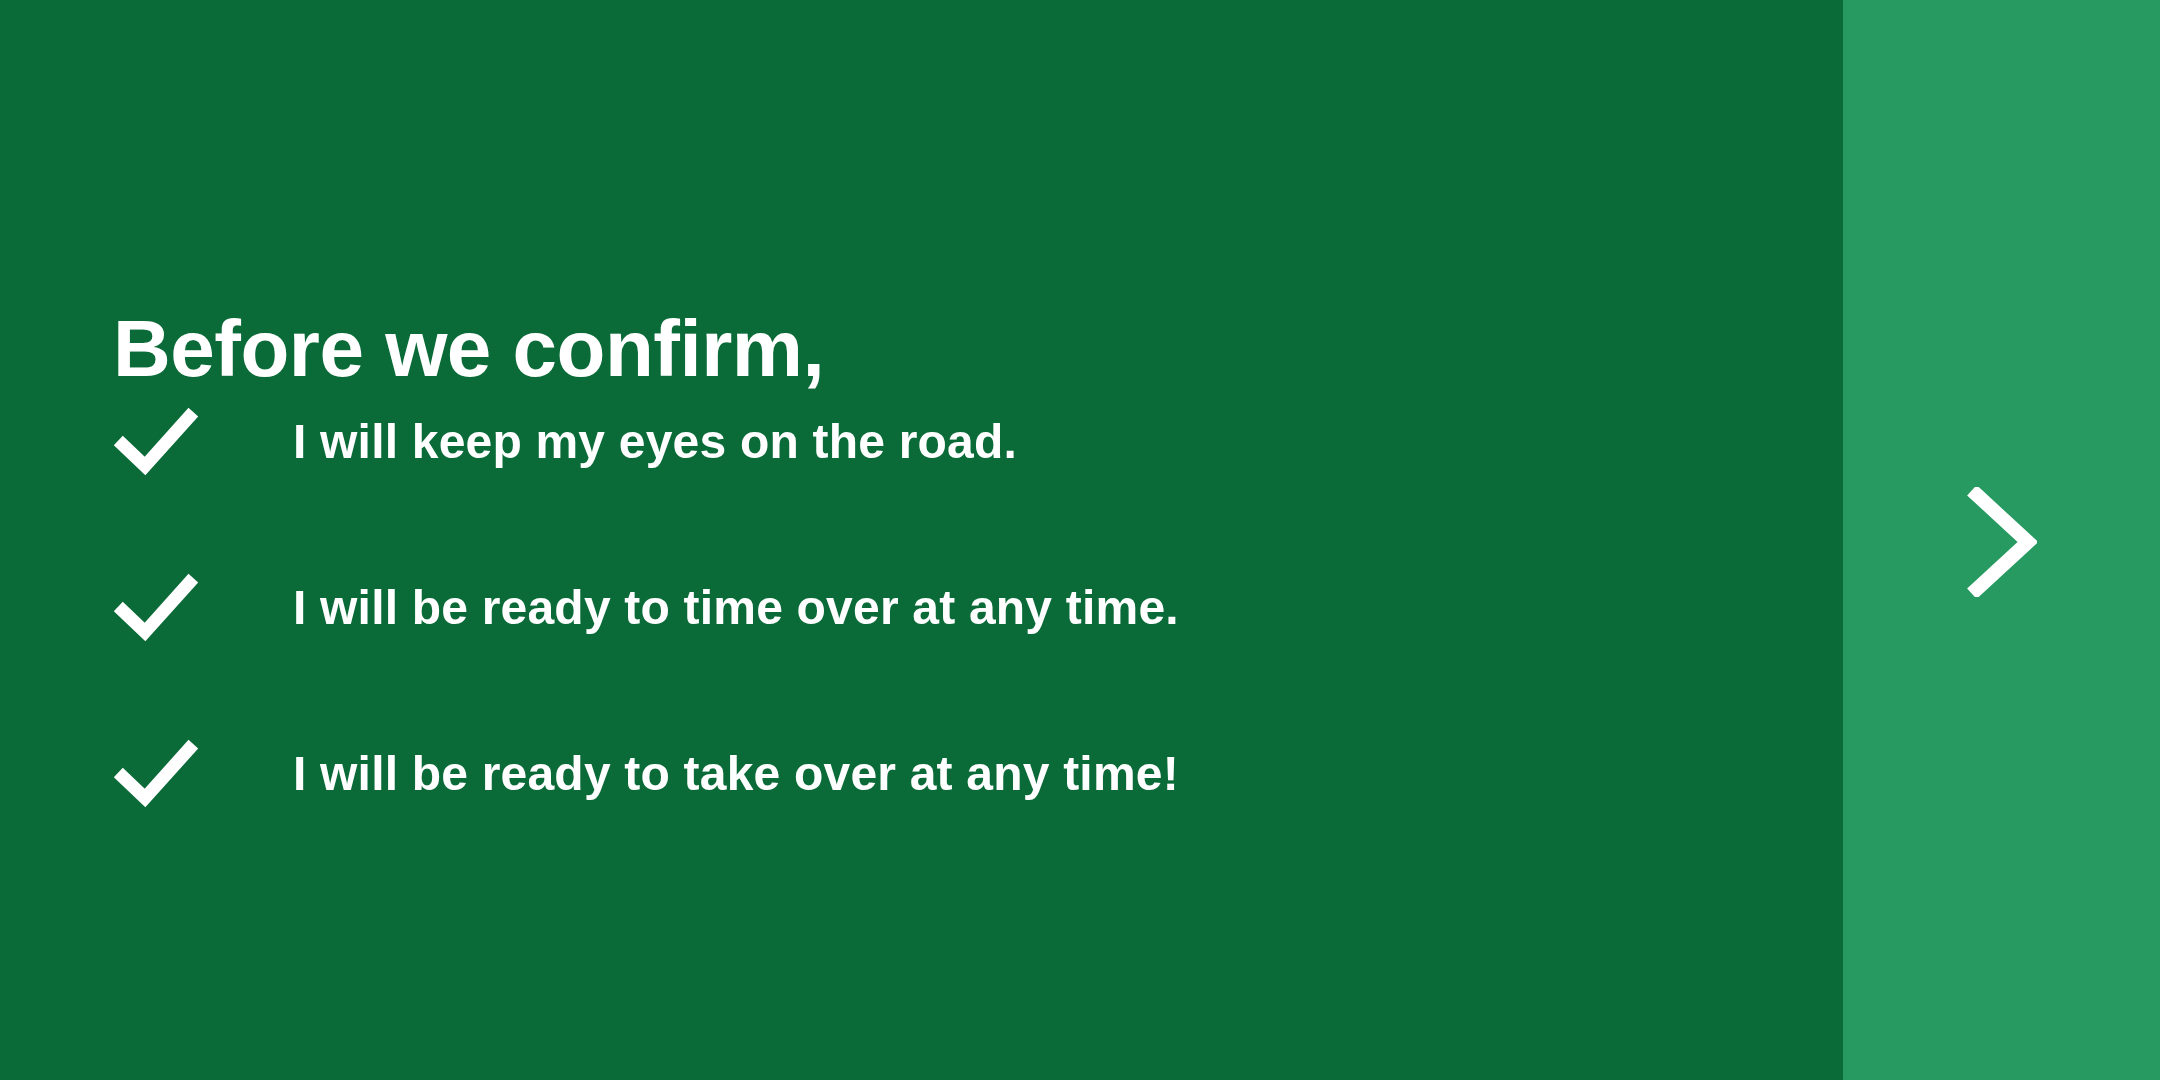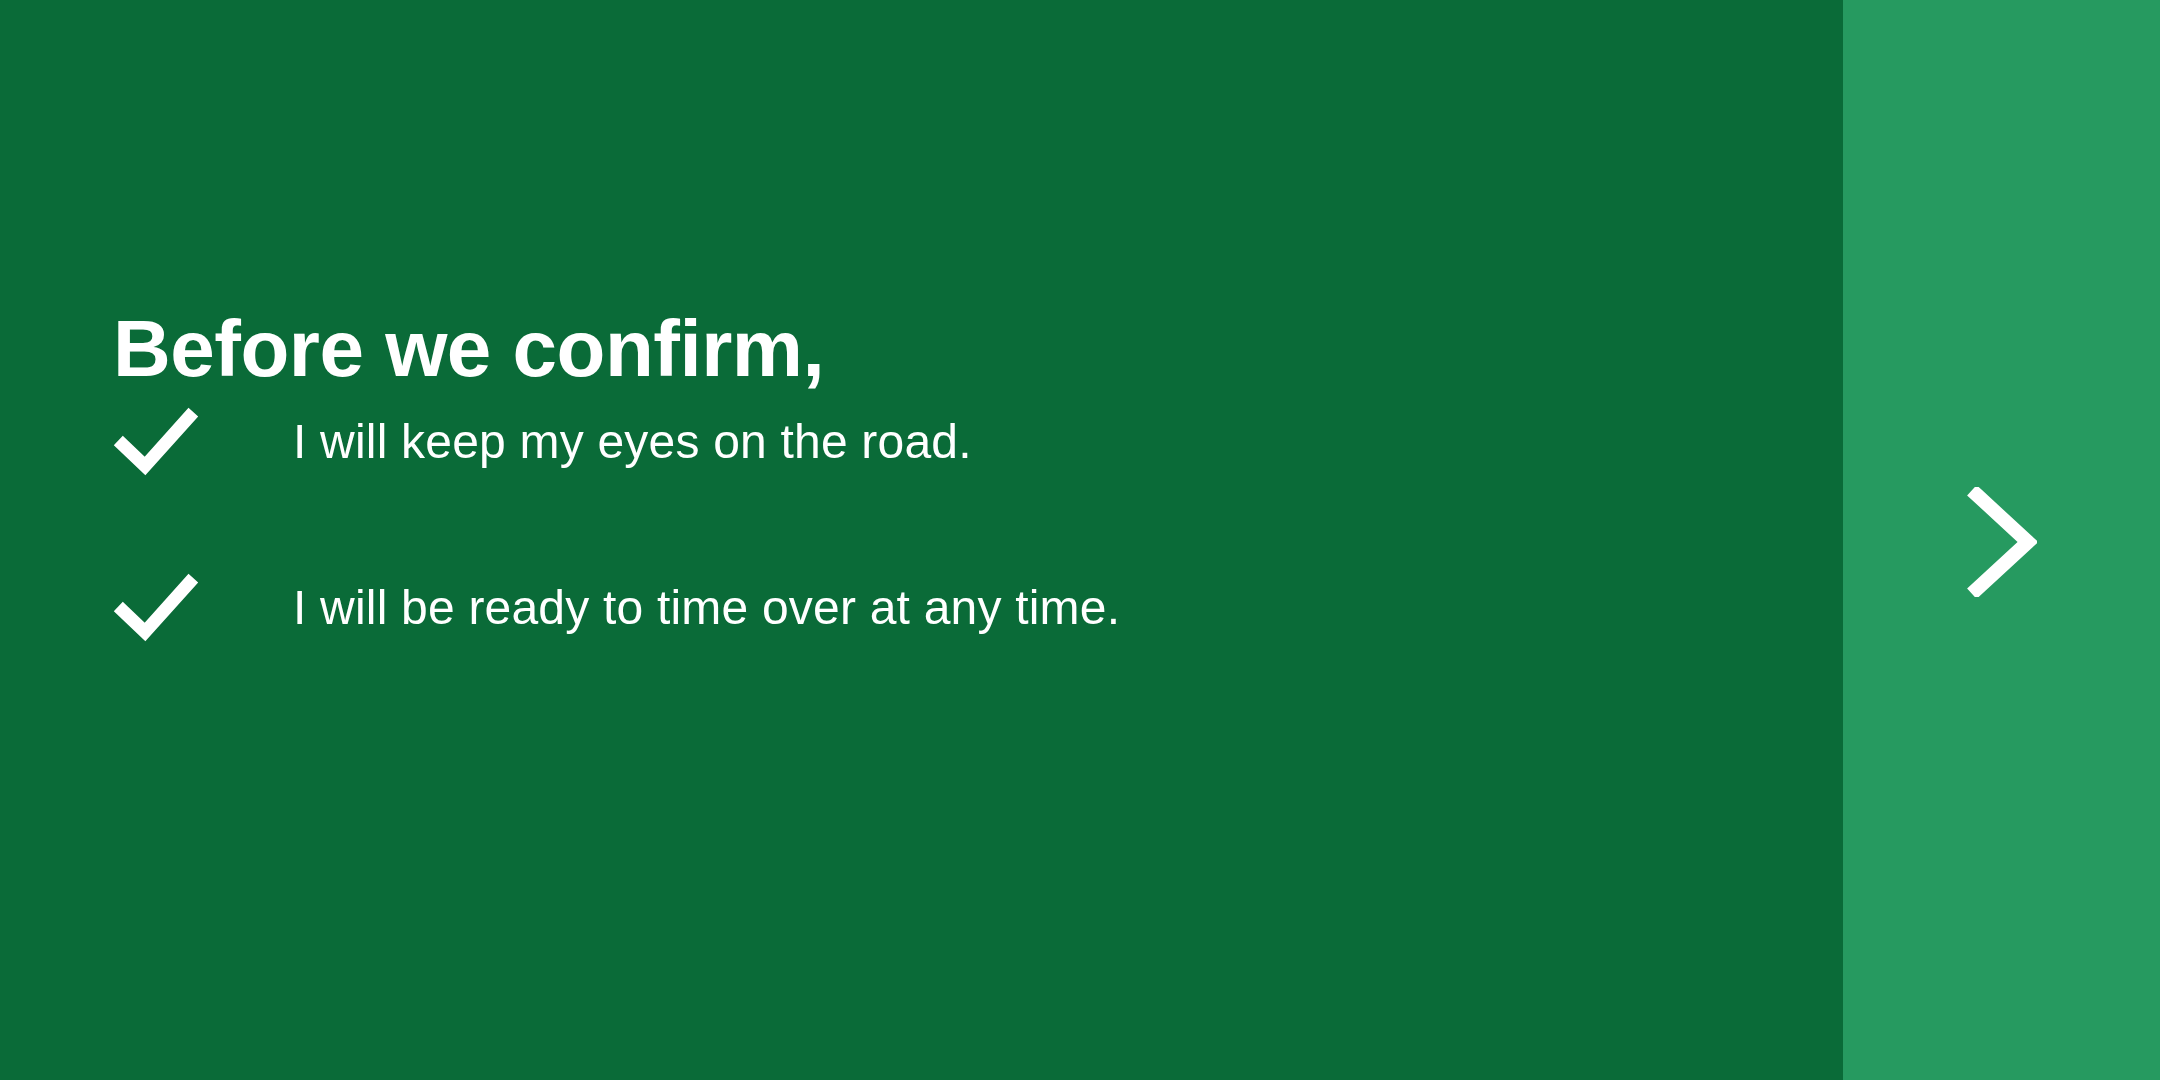--- a/index.html
+++ b/index.html
@@ -74,21 +74,21 @@
   .check-icon svg {
     display: block;
     width: 86px;
     height: 86px;
   }
 
   .check-label {
     color: #ffffff;
     font-family: "Liberation Sans", sans-serif;
     font-size: 48px;
-    font-weight: 400;
+    font-weight: 700;
     line-height: 58px;
     letter-spacing: 0.2px;
     white-space: pre;
   }
 
   
   .next-panel {
     position: absolute;
     left: 1843px;
     top: 0;
@@ -135,20 +135,28 @@
 
       <li class="check-item">
         <span class="check-icon">
           <svg viewBox="0 0 86 86" xmlns="http://www.w3.org/2000/svg" aria-hidden="true">
             <path d="M10 46 L32 67 L76 18" fill="none" stroke="#ffffff" stroke-width="13" stroke-linecap="square" stroke-linejoin="miter"></path>
           </svg>
         </span>
         <span class="check-label">I will be ready to time over at any time.</span>
       </li>
 
+      <li class="check-item">
+        <span class="check-icon">
+          <svg viewBox="0 0 86 86" xmlns="http://www.w3.org/2000/svg" aria-hidden="true">
+            <path d="M10 46 L32 67 L76 18" fill="none" stroke="#ffffff" stroke-width="13" stroke-linecap="square" stroke-linejoin="miter"></path>
+          </svg>
+        </span>
+        <span class="check-label">I will be ready to take over at any time!</span>
+      </li>
 
     </ul>
   </div>
 
   <div class="next-panel">
     <div class="chevron-wrap">
       <svg viewBox="0 0 70 110" xmlns="http://www.w3.org/2000/svg" aria-hidden="true">
         <path d="M10 8 L61 55 L10 102" fill="none" stroke="#ffffff" stroke-width="14" stroke-linecap="square" stroke-linejoin="miter"></path>
       </svg>
     </div>

